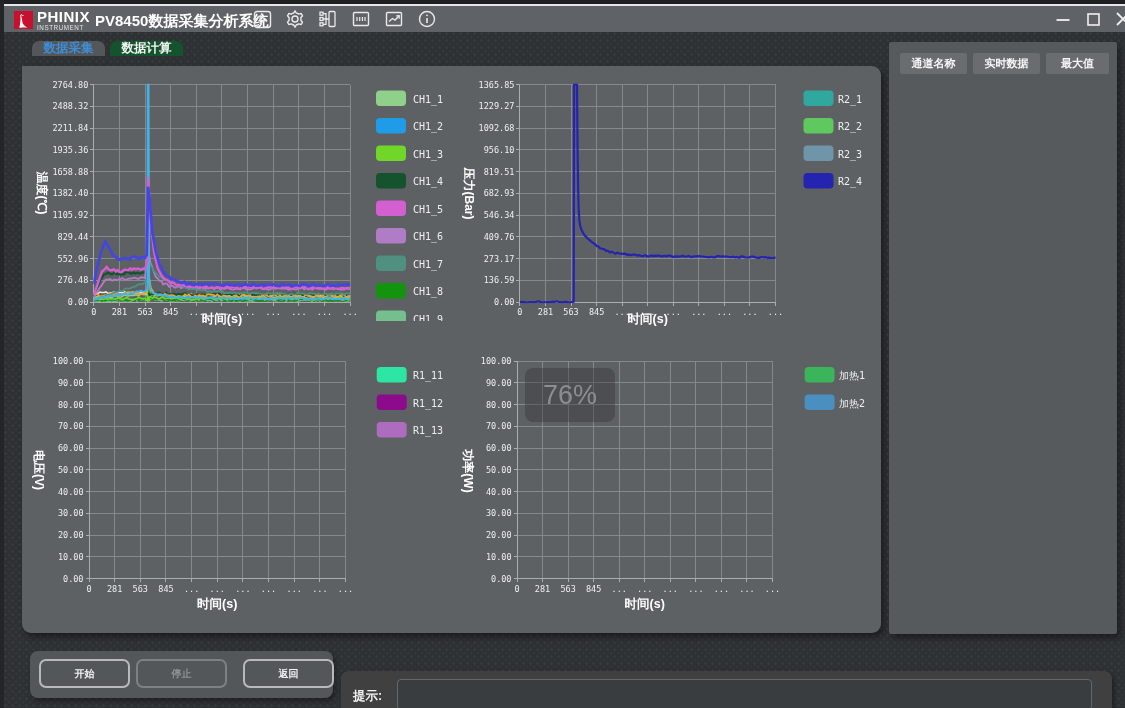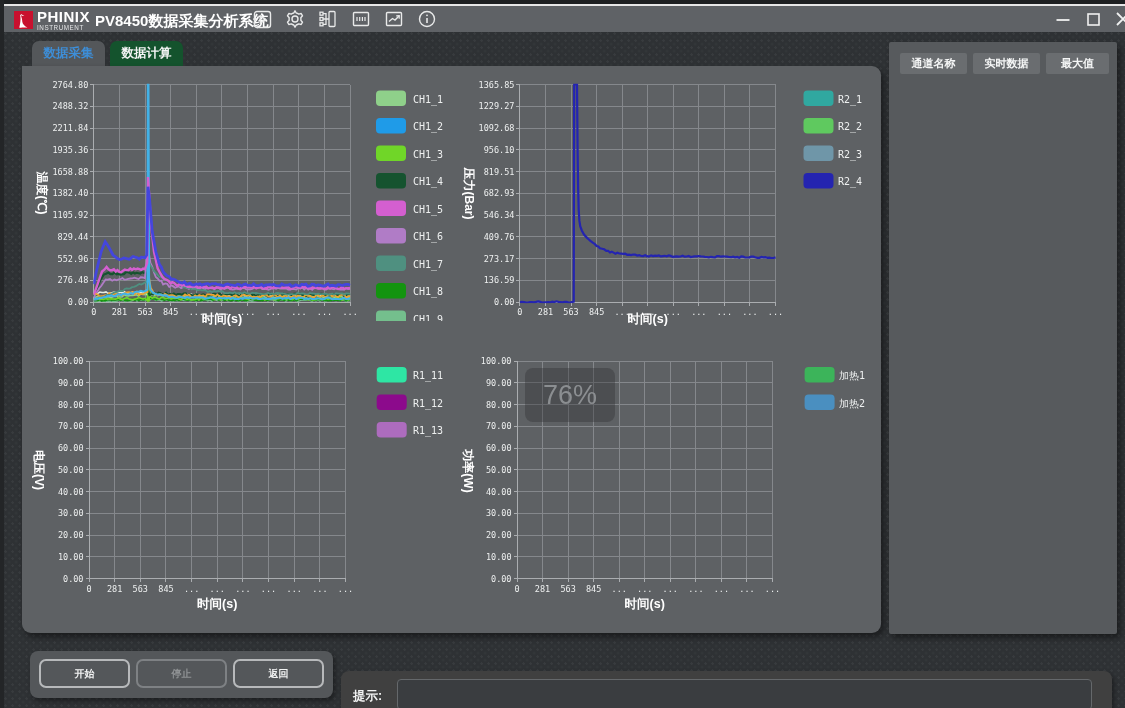--- a/index.html
+++ b/index.html
@@ -26,37 +26,37 @@
     position:absolute; left:4px; top:32px; width:1121px; height:676px;
     background-color:#2e3134;
     background-image:
       radial-gradient(circle at 1.6px 1.6px, #383b3e 1.05px, transparent 1.45px),
       radial-gradient(circle at 1.6px 1.6px, #34373a 1.05px, transparent 1.45px);
     background-size:7px 7px, 7px 7px;
     background-position:0 0, 3.5px 3.5px;
   }
 
   
-  .tab { position:absolute; height:25px; border-radius:7px 7px 0 0; display:flex; align-items:center; justify-content:center; font-size:12.5px; font-weight:bold; }
+  .tab { position:absolute; height:15px; border-radius:7px 7px 0 0; display:flex; align-items:center; justify-content:center; font-size:12.5px; font-weight:bold; }
   .tab-active   { left:32px;  top:41px; width:73px; background:#54575a; color:#3d8ed8; }
   .tab-inactive { left:110px; top:41px; width:73px; background:#14532d; color:#f4f5f5; }
 
   
   .charts-panel { position:absolute; left:22px; top:66px; width:859px; height:567px; background:#5e6164; border-radius:0 9px 9px 9px; box-shadow:3px 4px 6px rgba(0,0,0,0.45); }
   .right-panel  { position:absolute; left:889px; top:42px; width:228px; height:592px; background:#575a5d; border-radius:2px; box-shadow:3px 4px 6px rgba(0,0,0,0.45); }
   .rp-buttons   { position:absolute; left:11px; top:11px; display:flex; gap:6px; }
   .rp-btn       { width:67px; height:21px; background:#6a6d70; color:#f5f6f6; font-size:11px; font-weight:bold; display:flex; align-items:center; justify-content:center; border-radius:2px; }
   .rp-btn:last-child { width:63px; }
 
   
   .footer-left  { position:absolute; left:30px; top:651px; width:303px; height:47px; background:#54575a; border-radius:8px; box-shadow:2px 3px 5px rgba(0,0,0,0.4); }
   .fbtn { position:absolute; top:8px; width:91px; height:29px; border:2px solid #b7b9bb; border-radius:7px; background:transparent; color:#f2f3f3; font-size:10px; font-weight:bold; display:flex; align-items:center; justify-content:center; font-family:"Liberation Sans", sans-serif; }
   .fbtn-0 { left:9px; }
   .fbtn-1 { left:106px; border-color:#7e8184; color:#8f9294; }
-  .fbtn-2 { left:203px; }
+  .fbtn-2 { left:213px; }
   .footer-right { position:absolute; left:341px; top:671px; width:771px; height:47px; background:#404040; border-radius:8px; box-shadow:2px 3px 5px rgba(0,0,0,0.4); }
   .hint-label { position:absolute; left:12px; top:17px; font-size:12.5px; font-weight:bold; color:#f2f3f3; }
   .hint-input { position:absolute; left:56px; top:8px; width:695px; height:31px; background:#3a3d40; border:1px solid #65686b; border-radius:4px; color:#e8e9e9; font-size:12px; padding:0 8px; font-family:"Liberation Sans", sans-serif; }
 
   
   .chart { position:absolute; }
   #chart-0 { left:23px;  top:66px;  }
   #chart-1 { left:455px; top:66px;  }
   #chart-2 { left:23px;  top:334px; }
   #chart-3 { left:455px; top:334px; }

